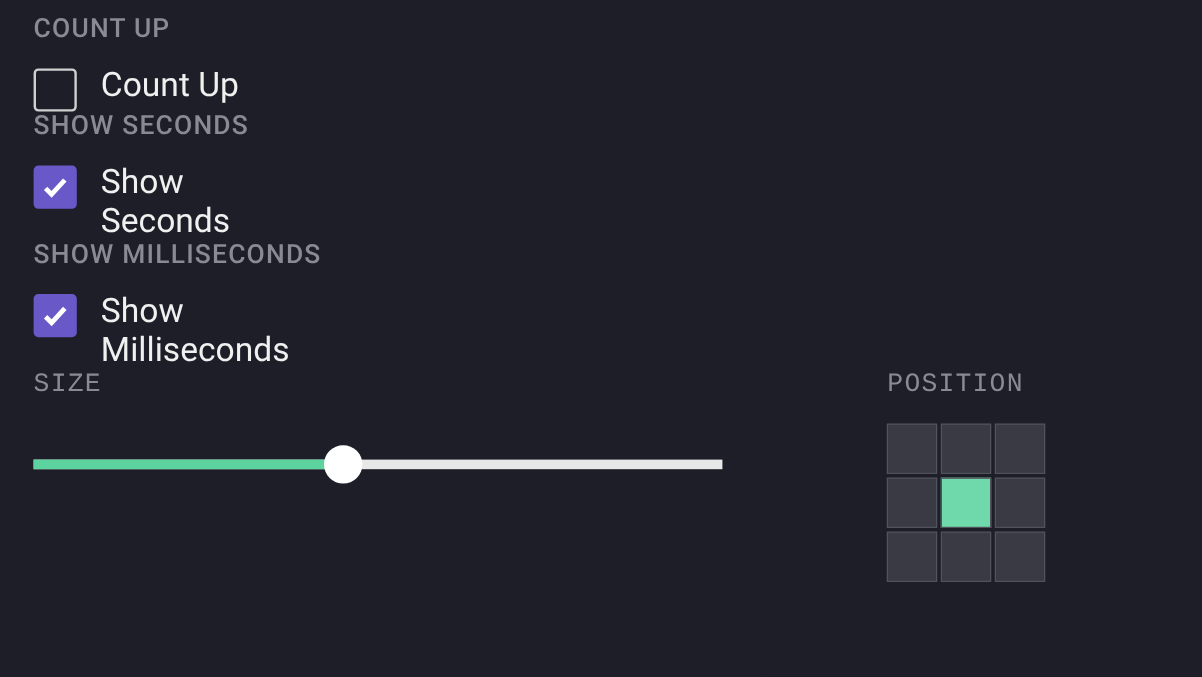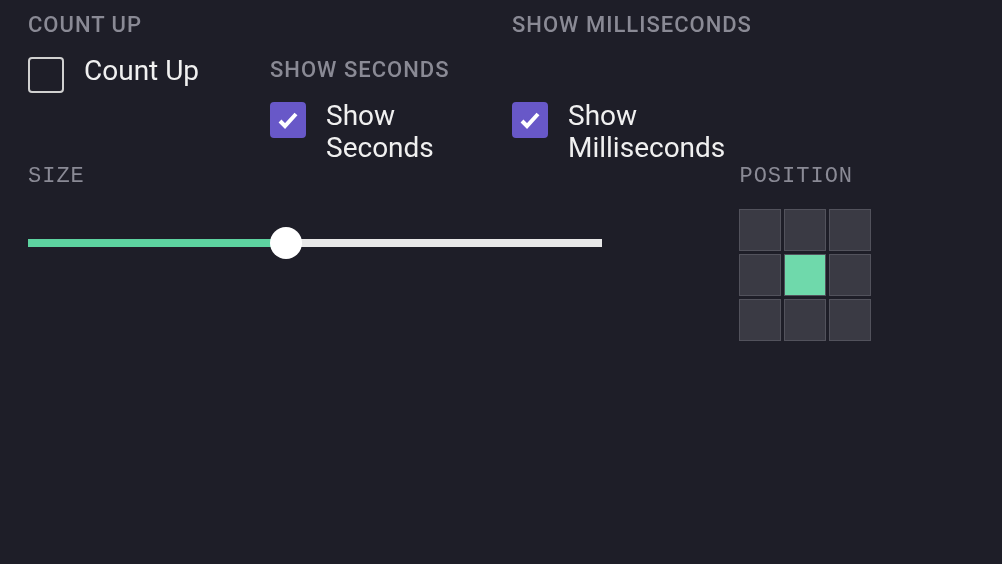--- a/index.html
+++ b/index.html
@@ -8,29 +8,30 @@
       color: #e8e8e8;
       font-family: -apple-system, BlinkMacSystemFont, "Segoe UI", Roboto, sans-serif;
       width: 1002px;
       height: 564px;
       padding: 12px 28px;
       overflow: hidden;
     }
     .top-row {
       display: flex;
       gap: 0;
+      flex-direction: column;
     }
     .option-group {
       display: flex;
       flex-direction: column;
     }
     .og-countup { width: 242px; }
     .og-minutes { width: 242px; }
     .og-seconds { width: 242px; justify-content: flex-end; }
-    .og-millis  { width: 240px; gap: 45px; }
+    .og-millis  { width: 240px; }
 
     .label-heading {
       font-size: 22px;
       font-weight: 500;
       letter-spacing: 1px;
       color: #8a8a95;
       margin-bottom: 18px;
       text-transform: uppercase;
     }
     .checkbox-row {

